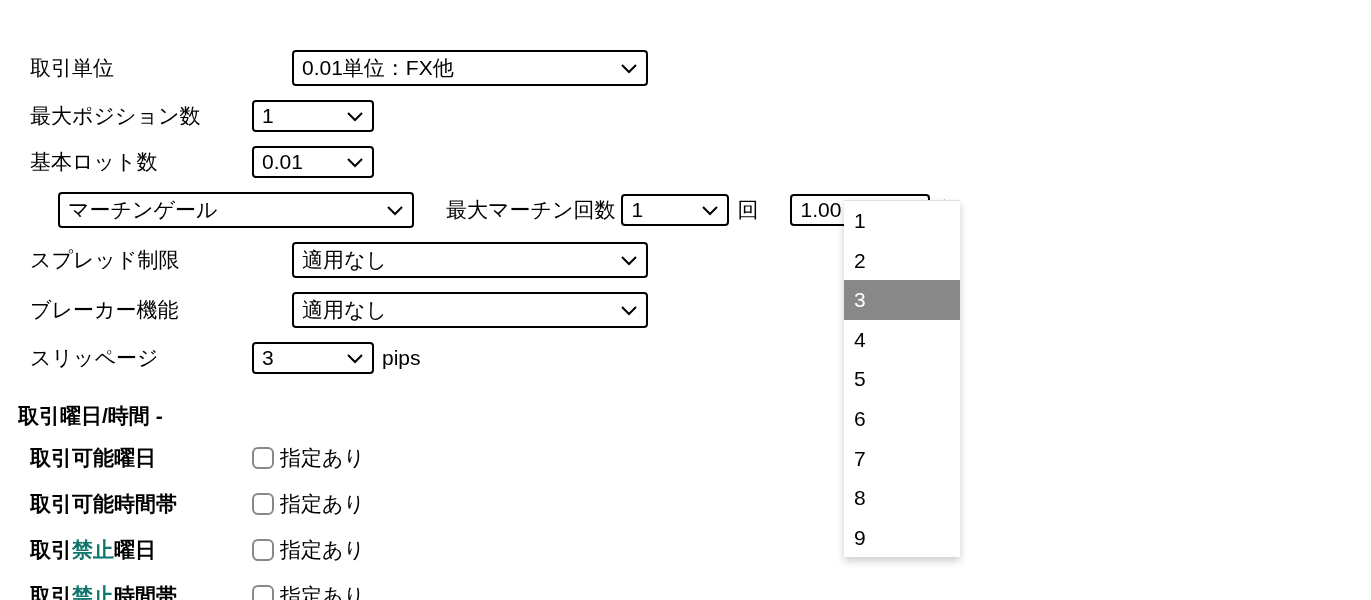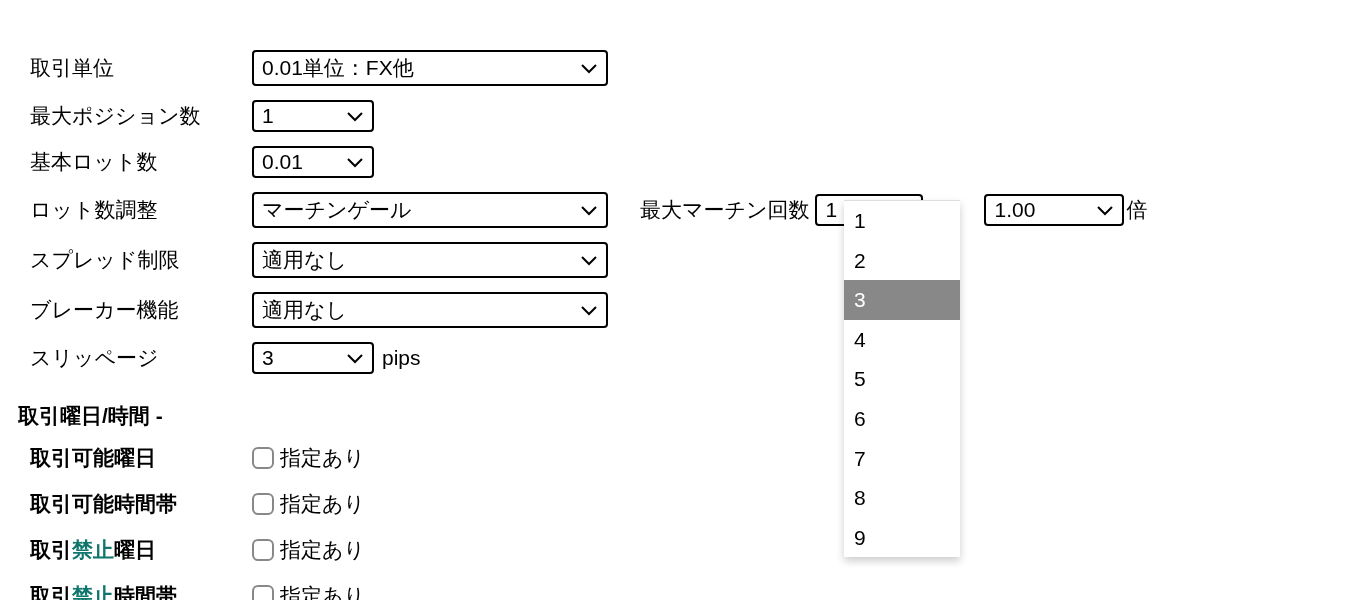--- a/index.html
+++ b/index.html
@@ -26,21 +26,21 @@
       border-radius: 4px;
       padding: 2px 30px 2px 8px;
       font-size: 21px;
       background: #fff;
       position: relative;
       display: inline-flex;
       align-items: center;
       min-height: 30px;
       cursor: pointer;
     }
-    .select-wide { width: 356px; }
+    .select-wide { width: 356px; margin-left: 40px; }
     .select-small { width: 122px; }
     .select-mini { width: 108px; }
     .select-mid { width: 140px; }
     .chevron {
       position: absolute;
       right: 8px;
       top: 50%;
       transform: translateY(-50%);
       pointer-events: none;
     }
@@ -134,21 +134,20 @@
       <span>0.01</span>
       <span class="chevron">
           <svg width="18" height="12" viewBox="0 0 18 12">
             <path d="M2 3 L9 10 L16 3" stroke="#000" stroke-width="2" fill="none"></path>
           </svg>
         </span>
     </div>
   </div>
 
   <div class="row dropdown-row-pos">
-    <div class="label">ロット数調整</div>
     <div class="select select-wide">
       <span>マーチンゲール</span>
       <span class="chevron">
           <svg width="18" height="12" viewBox="0 0 18 12">
             <path d="M2 3 L9 10 L16 3" stroke="#000" stroke-width="2" fill="none"></path>
           </svg>
         </span>
     </div>
 
     <div class="inline-group">

